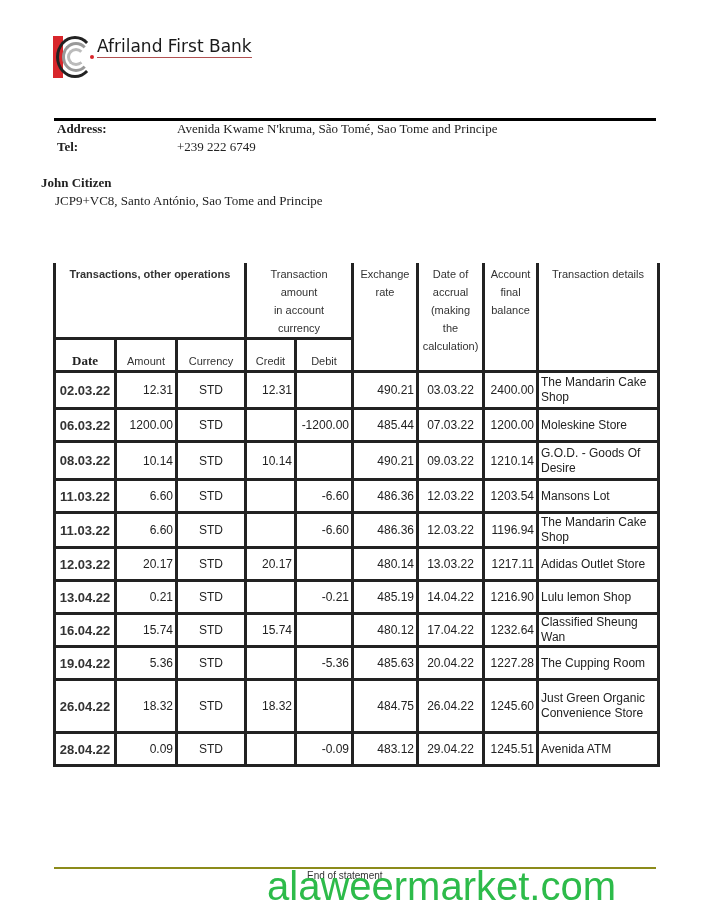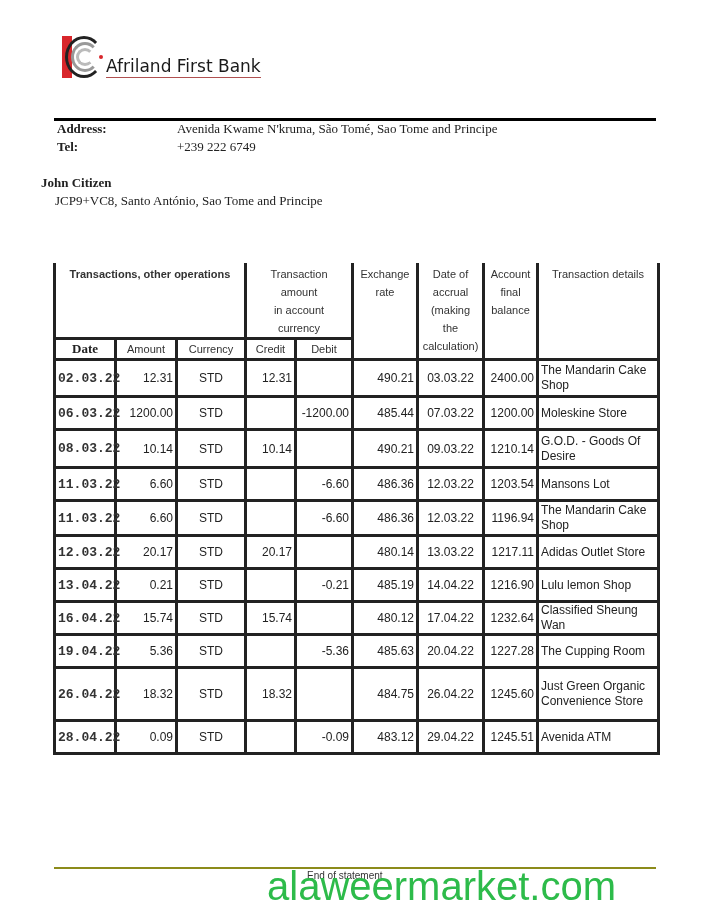--- a/index.html
+++ b/index.html
@@ -1,19 +1,19 @@
 <!DOCTYPE html>
 <html><head>
 <meta charset="utf-8">
 <style>
   html, body { margin: 0; padding: 0; background: #ffffff; }
   body { width: 702px; height: 920px; position: relative; overflow: hidden; font-family: "Liberation Sans", sans-serif; color: #222; }
 
   
-  .logo { position: absolute; left: 53px; top: 36px; height: 42px; display: flex; align-items: flex-end; margin-left: 9px; }
+  .logo { position: absolute; left: 53px; top: 36px; height: 42px; display: flex; align-items: flex-start; }
   .logo-mark { width: 36px; height: 42px; position: relative; }
   .logo-mark .red { position: absolute; left: 0; top: 0; width: 10px; height: 42px; background: #d8262b; }
   .logo-mark .ring { position: absolute; border-radius: 50%; border-style: solid; border-right-color: transparent !important; }
   .logo-mark .r1 { left: 3px; top: 0px; width: 32px; height: 36px; border-width: 3px; border-color: #222; }
   .logo-mark .r2 { left: 9px; top: 6px; width: 22px; height: 24px; border-width: 3px; border-color: #999; }
   .logo-mark .r3 { left: 14px; top: 12px; width: 12px; height: 12px; border-width: 3px; border-color: #bbb; }
   .logo-dot { width: 4px; height: 4px; border-radius: 50%; background: #d8262b; margin: 0 3px 0 1px; align-self: center; }
   .logo-text { font-family: "DejaVu Sans", sans-serif; font-size: 17px; color: #1a1a1a; border-bottom: 1px solid #b05050; padding-bottom: 1px; letter-spacing: 0px; }
 
   
@@ -29,24 +29,24 @@
   
   .tbl-wrap { position: absolute; left: 53px; top: 263px; width: 604px; }
   .title-band { height: 54px; background: #e5b9ba; border: 3px solid #222; box-sizing: border-box; display: flex; align-items: center; justify-content: center; border-bottom: 3px solid #222; box-shadow: inset 0 0 0 3px #f0d0d0; }
   .title-band span { font-family: "Liberation Serif", serif; font-weight: bold; font-size: 17px; color: #1a1010; }
 
   table.tx { border-collapse: collapse; width: 604px; table-layout: fixed; font-family: "Liberation Sans", sans-serif; font-size: 12px; color: #222; }
   table.tx td, table.tx th { border: 3px solid #222; padding: 0 2px; }
   table.tx th { font-weight: normal; font-size: 11px; line-height: 18px; vertical-align: top; padding-top: 2px; color: #333; }
   table.tx th.grp { font-weight: bold; font-size: 11px; }
   table.tx th.datehdr { font-family: "Liberation Serif", serif; font-weight: bold; font-size: 13px; color: #222; }
-  table.tx tr.subhdr th { vertical-align: middle; padding-top: 0; height: 17px; }
+  table.tx tr.subhdr th { vertical-align: middle; padding-top: 12px; height: 17px; }
   table.tx tr.hdr th { border-bottom-width: 0; }
   table.tx td { height: 30px; }
-  td.date { font-family: Liberation Mono, monospace; font-weight: bold; font-size: 13px; text-align: center; color: #333; }
+  td.date { font-family: Liberation Sans, sans-serif; font-weight: bold; font-size: 13px; text-align: center; color: #333; }
   td.num { text-align: right; }
   td.ctr { text-align: center; }
   td.details { text-align: left; line-height: 15px; font-size: 12px; }
 
   .footer-rule { position: absolute; left: 54px; top: 867px; width: 602px; height: 2px; background: #8c8b1a; }
   .footer-text { position: absolute; left: 307px; top: 870px; font-size: 10px; color: #333; }
   .watermark { position: absolute; left: 267px; top: 862px; font-family: "Liberation Sans", sans-serif; font-weight: normal; font-size: 40px; color: #2dbb4a; letter-spacing: 0px; line-height: 48px; }
 </style>
 </head>
 <body>

